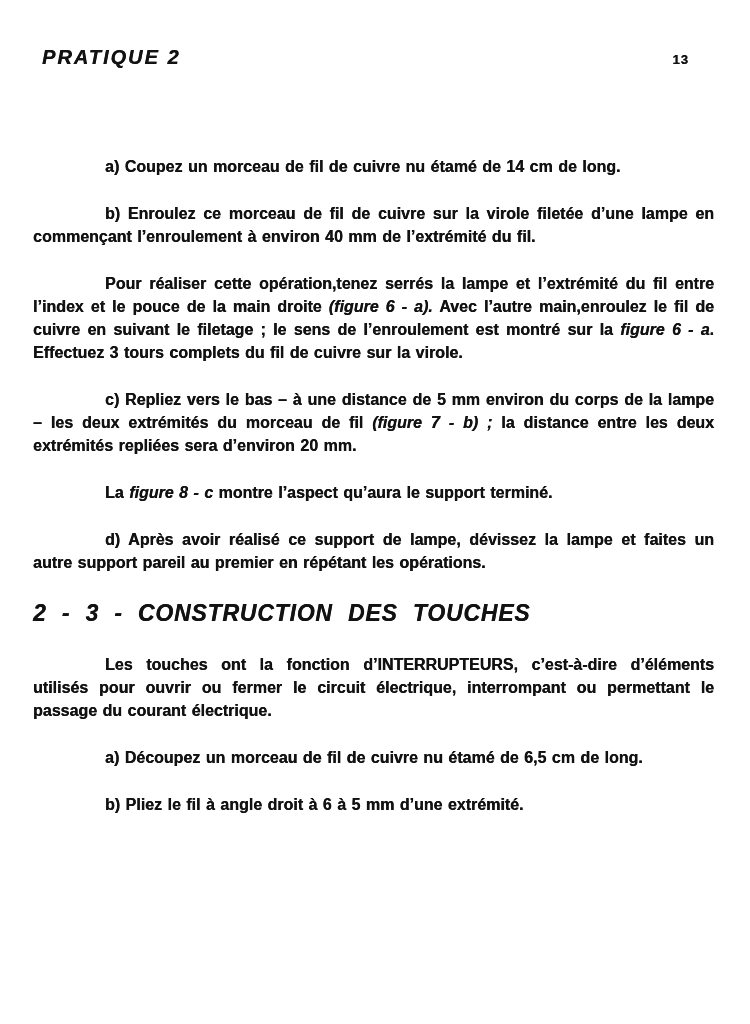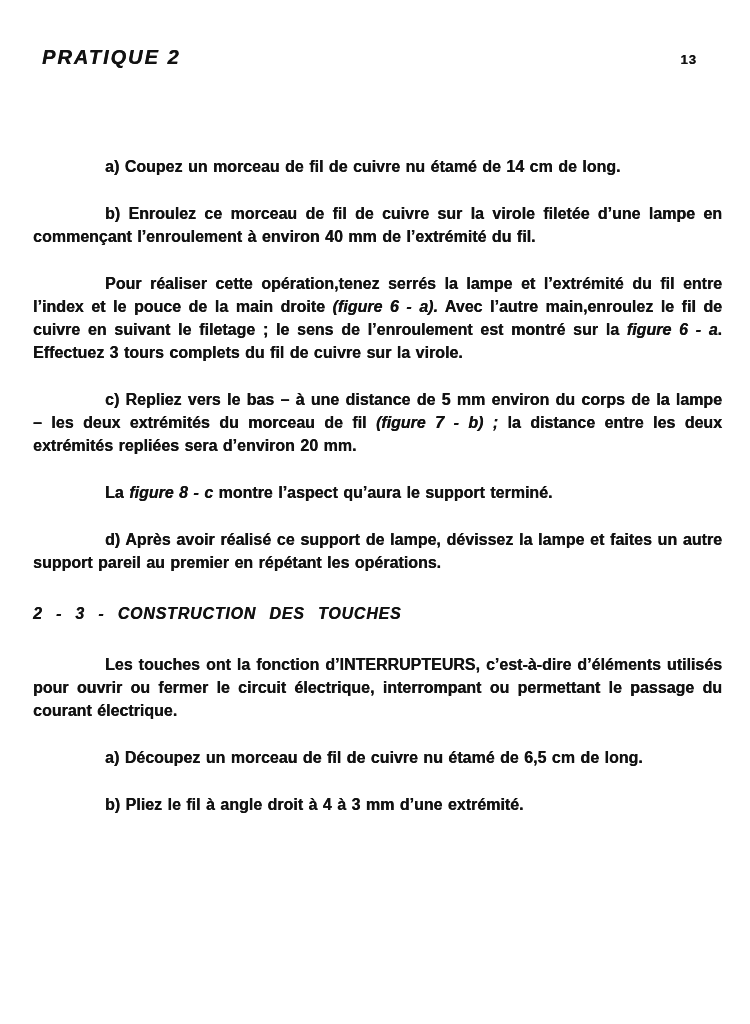--- a/index.html
+++ b/index.html
@@ -9,21 +9,21 @@
   }
   .page {
     position: relative;
     width: 750px;
     height: 1024px;
     box-sizing: border-box;
     background: var(--paper, #ffffff);
     color: var(--ink, #121212);
     font-family: "Liberation Sans", sans-serif;
     font-weight: 700;
-    padding: 46px 28px 0 33px;
+    padding: 46px 36px 0 33px;
     overflow: hidden;
     
     text-shadow: 0.3px 0 0 currentColor;
   }
   .page-header {
     display: flex;
     justify-content: space-between;
     align-items: baseline;
     padding-left: 9px;
   }
@@ -47,21 +47,21 @@
   }
   .content p.paragraph {
     margin: 24px 0 0 0;
     text-indent: 72px;
   }
   .content p.paragraph:first-child {
     margin-top: 8px;
   }
   .content h2.heading {
     margin: 28px 0 28px 0;
-    font-size: 16px;
+    font-size: 23px;
     font-style: italic;
     letter-spacing: 0.8px;
     word-spacing: 8px;
     text-align: left;
     text-indent: 0;
     font-weight: 700;
   }
   .it {
     font-style: italic;
   }
@@ -77,15 +77,15 @@
   <div class="content">
       <p class="paragraph"><span>a) Coupez un morceau de fil de cuivre nu étamé de 14 cm de long.</span></p>
       <p class="paragraph"><span>b) Enroulez ce morceau de fil de cuivre sur la virole filetée d’une lampe en commençant l’enroulement à environ 40 mm de l’extrémité du fil.</span></p>
       <p class="paragraph"><span>Pour réaliser cette opération,tenez serrés la lampe et l’extrémité du fil entre l’index et le pouce de la main droite </span><span class="it">(figure 6 - a).</span><span> Avec l’autre main,enroulez le fil de cuivre en suivant le filetage ; le sens de l’enroulement est montré sur la </span><span class="it">figure 6 - a</span><span>. Effectuez 3 tours complets du fil de cuivre sur la virole.</span></p>
       <p class="paragraph"><span>c) Repliez vers le bas – à une distance de 5 mm environ du corps de la lampe – les deux extrémités du morceau de fil </span><span class="it">(figure 7 - b) ;</span><span> la distance entre les deux extrémités repliées sera d’environ 20 mm.</span></p>
       <p class="paragraph"><span>La </span><span class="it">figure 8 - c</span><span> montre l’aspect qu’aura le support terminé.</span></p>
       <p class="paragraph"><span>d) Après avoir réalisé ce support de lampe, dévissez la lampe et faites un autre support pareil au premier en répétant les opérations.</span></p>
       <h2 class="heading"><span>2 - 3 - CONSTRUCTION DES TOUCHES</span></h2>
       <p class="paragraph"><span>Les touches ont la fonction d’INTERRUPTEURS, c’est-à-dire d’éléments utilisés pour ouvrir ou fermer le circuit électrique, interrompant ou permettant le passage du courant électrique.</span></p>
       <p class="paragraph"><span>a) Découpez un morceau de fil de cuivre nu étamé de 6,5 cm de long.</span></p>
-      <p class="paragraph"><span>b) Pliez le fil à angle droit à 4 à 3 mm d’une extrémité.</span></p>
+      <p class="paragraph"><span>b) Pliez le fil à angle droit à 6 à 5 mm d’une extrémité.</span></p>
     </div>
 </div>
 
 </body></html>

